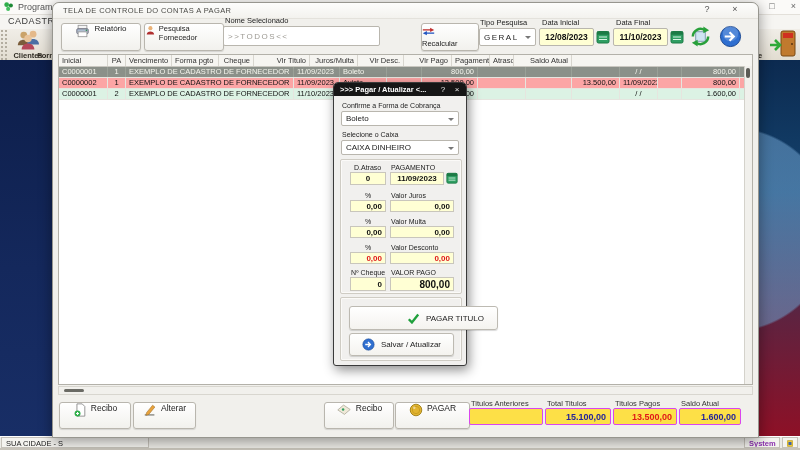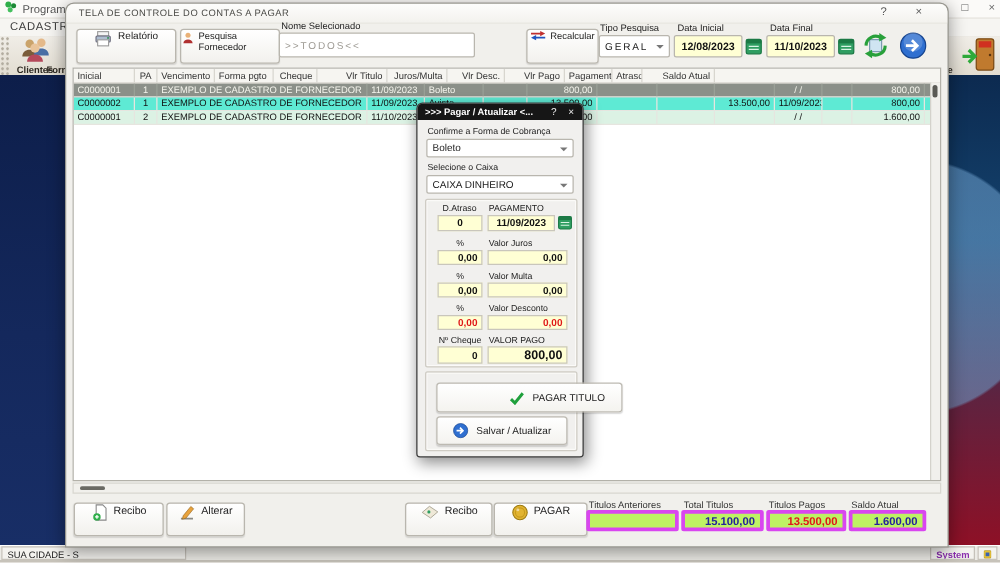--- a/index.html
+++ b/index.html
@@ -40,36 +40,36 @@
   .field.gray-ls{color:#9d9a93;letter-spacing:1.5px;font-size:8px;}
   .combo{position:absolute;background:#fff;border:1px solid #b9b6ae;border-radius:2px;font-size:8px;color:#222;padding:0 14px 0 4px;display:flex;align-items:center;box-sizing:border-box;}
   .combo::after{content:"";position:absolute;right:4px;top:50%;margin-top:-1px;border:3px solid transparent;border-top-color:#777;}
   .date-field{position:absolute;background:#ffffd4;border:1px solid #b9b6ae;border-radius:2px;font-size:8.5px;font-weight:bold;color:#111;display:flex;align-items:center;justify-content:center;box-sizing:border-box;}
   .iconbtn{position:absolute;display:flex;align-items:center;justify-content:center;}
 
   
   .table{left:5px;top:51px;width:695px;height:331px;background:#fff;border:1px solid #b3b1a9;box-sizing:border-box;overflow:hidden;}
   .thead{display:flex;height:11px;background:#f6f5f1;border-bottom:1px solid #c9c7c0;}
   .thead .cell{font-size:7.5px;color:#333;border-right:1px solid #d8d6cf;padding:1px 3px 0 3px;box-sizing:border-box;white-space:nowrap;overflow:hidden;}
-  .trow{display:flex;height:10px;border-bottom:1px solid #e6e5df;background:#5eead4;}
+  .trow{display:flex;height:10px;border-bottom:1px solid #e6e5df;background:#fca5a5;}
   .trow .cell{font-size:7.5px;color:#111;border-right:1px solid #e6e5df;padding:0 3px;box-sizing:border-box;white-space:nowrap;overflow:hidden;line-height:10px;}
   .trow.sel{background:#8b9089;}
   .trow.sel .cell{color:#f4f4ec;border-right-color:#9aa097;}
   .trow.tint{background:#dcf2e4;}
   .cell.al{text-align:left}.cell.ac{text-align:center}.cell.ar{text-align:right}
   .vscroll{position:absolute;right:0;top:11px;width:7px;bottom:0;background:#f1f0ec;border-left:1px solid #d4d2cb;}
   .vthumb{position:absolute;left:1px;top:2px;width:4px;height:10px;background:#5a5a55;border-radius:2px;}
   .hscroll{left:5px;top:383px;width:695px;height:9px;background:#f1f0ec;border:1px solid #d8d6cf;box-sizing:border-box;}
   .hthumb{position:absolute;left:5px;top:2px;width:20px;height:3px;background:#6a6a64;border-radius:2px;}
 
   
   .foot-btn{height:25px;}
   .foot-btn span.t{font-size:8.5px;color:#222;}
   .tot-lbl{position:absolute;font-size:7.5px;color:#333;white-space:nowrap;}
-  .tot-field{position:absolute;height:17px;background:#bef264;border:3px solid #d946ef;border-radius:2px;font-size:9px;font-weight:bold;display:flex;align-items:center;justify-content:flex-end;padding:0 4px;box-sizing:border-box;}
+  .tot-field{position:absolute;height:17px;background:#fde047;border:1px solid #d946ef;border-radius:2px;font-size:9px;font-weight:bold;display:flex;align-items:center;justify-content:flex-end;padding:0 4px;box-sizing:border-box;}
   .v-navy{color:#24249a}.v-red{color:#e01818}
 
   
   .dlg{left:333px;top:82px;width:132px;height:282px;background:#f1f0ee;border:1px solid #3a3a3a;border-radius:5px 5px 3px 3px;box-shadow:2px 4px 12px rgba(0,0,0,.45);z-index:40;}
   .dlg-titlebar{left:0;top:0;width:100%;height:13px;background:#161616;border-radius:4px 4px 0 0;}
   .dlg-title{position:absolute;left:6px;top:2px;font-size:7.5px;font-weight:bold;color:#fff;white-space:nowrap;}
   .dlg-btn{position:absolute;top:2px;font-size:8px;color:#eee;width:10px;text-align:center;}
   .dlg .glabel{position:absolute;font-size:7px;color:#222;white-space:nowrap;}
   .dfield{position:absolute;background:#ffffd4;border:1px solid #c9c6bc;font-weight:bold;font-size:8px;color:#111;text-align:right;padding:0 3px;box-sizing:border-box;display:flex;align-items:center;justify-content:flex-end;}
   .dfield.center{justify-content:center;}
@@ -166,21 +166,21 @@
     </div>
     <div class="btn3d" style="left:91px;top:20px;width:78px;height:26px;gap:3px;font-size:7.5px;">
       <svg width="12" height="13" viewBox="0 0 16 16">
         <circle cx="8" cy="4.5" r="3" fill="#e9b177"></circle>
         <path d="M2.5 14c0-3 2.5-4.5 5.5-4.5s5.5 1.5 5.5 4.5z" fill="#b03030"></path>
       </svg>
       <span>Pesquisa Fornecedor</span>
     </div>
     <span class="flat-lbl" style="left:172px;top:13px;">Nome Selecionado</span>
     <div class="field gray-ls" style="left:170px;top:23px;width:157px;height:20px;">&gt;&gt;TODOS&lt;&lt;</div>
-    <div class="btn3d" style="left:368px;top:20px;width:56px;height:26px;gap:3px;font-size:7.5px;">
+    <div class="btn3d" style="left:368px;top:20px;width:56px;height:26px;gap:3px;font-size:7.5px;flex-direction:column;">
       <svg width="13" height="9" viewBox="0 0 16 10">
         <path d="M1 3h10" stroke="#c03030" stroke-width="1.6"></path>
           <polygon points="10,.5 15,3 10,5.5" fill="#c03030"></polygon>
         <path d="M15 7H5" stroke="#2255c0" stroke-width="1.6"></path>
           <polygon points="6,4.5 1,7 6,9.5" fill="#2255c0"></polygon>
       </svg>
       <span>Recalcular</span>
     </div>
     <span class="flat-lbl" style="left:427px;top:15px;">Tipo  Pesquisa</span>
     <div class="combo" style="left:426px;top:25px;width:57px;height:18px;letter-spacing:1.5px;">GERAL</div>

